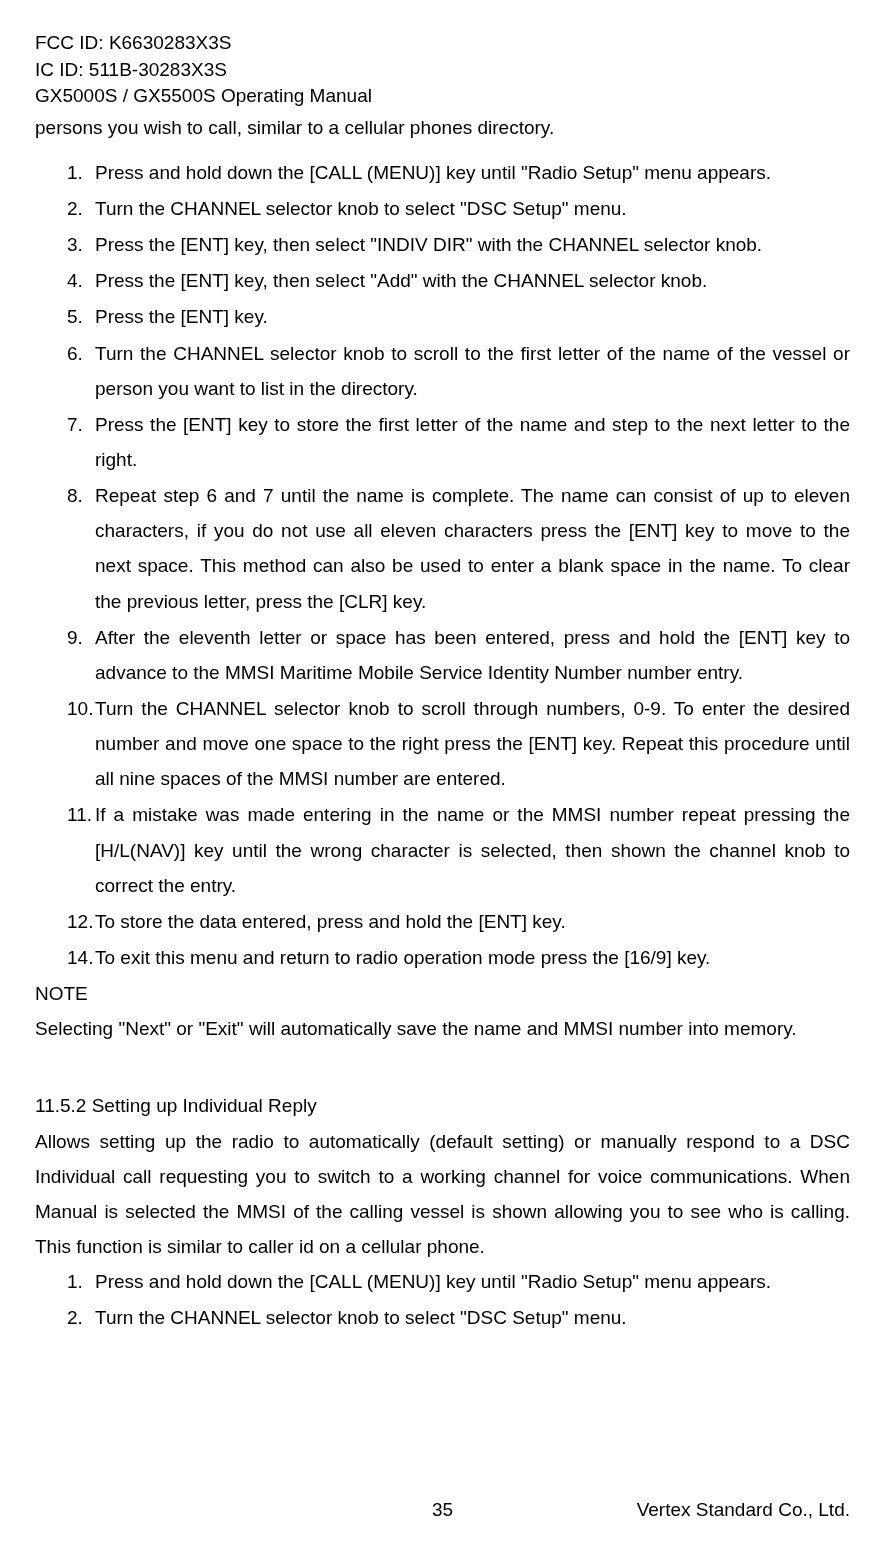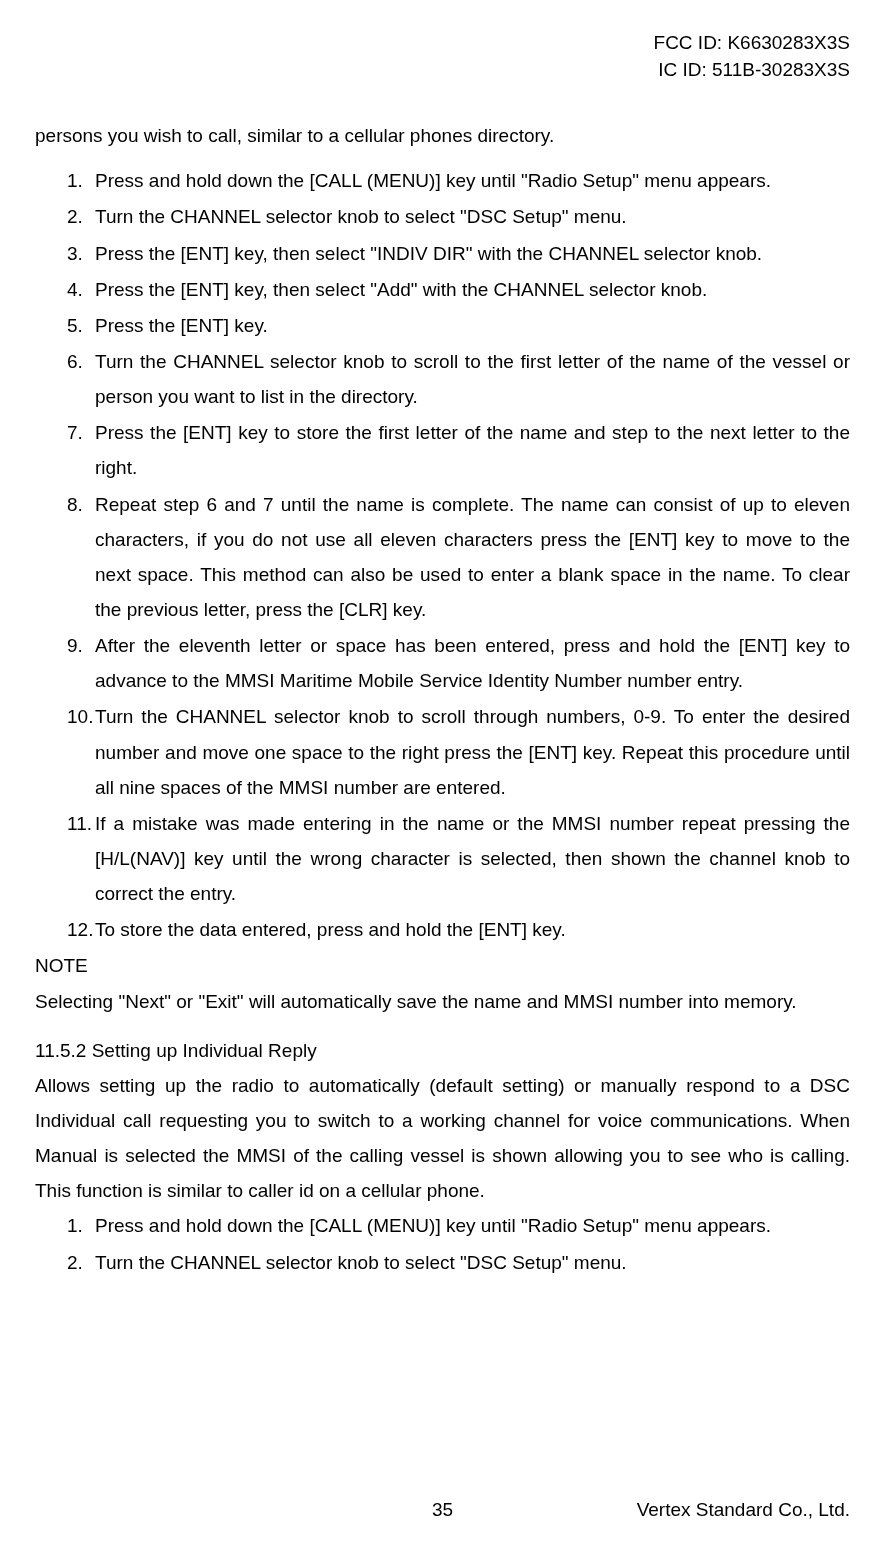--- a/index.html
+++ b/index.html
@@ -12,23 +12,21 @@
       height: 1555px;
       background: #ffffff;
       font-family: Arial, Helvetica, sans-serif;
       font-size: 19px;
       color: #000000;
       padding: 30px 35px 30px 35px;
       position: relative;
       line-height: 1.85;
     }
     .header {
-      text-align: right;
       line-height: 1.4;
-      margin-bottom: 35px;
     }
     .header div {
       font-size: 19px;
     }
     .intro {
       text-align: justify;
       margin-bottom: 10px;
     }
     .list {
       padding-left: 32px;
@@ -45,21 +43,21 @@
     .content {
       flex: 1;
       text-align: justify;
     }
     .note-heading {
     }
     .note-text {
       text-align: justify;
     }
     .section-heading {
-      margin-top: 14px;
+      margin-top: 42px;
     }
     .section-text {
       text-align: justify;
     }
     .footer {
       position: absolute;
       bottom: 28px;
       left: 35px;
       right: 35px;
       display: flex;
@@ -75,20 +73,21 @@
     .company {
       margin-left: auto;
     }
   </style>
 </head>
 <body>
 
 <div class="header">
   <div>FCC ID: K6630283X3S</div>
   <div>IC ID: 511B-30283X3S</div>
+  <div>GX5000S / GX5500S  Operating Manual</div>
 </div>
 
 <div class="intro">persons you wish to call, similar to a cellular phones directory.</div>
 
 <div class="list">
   <div class="list-item">
       <span class="num">1.</span>
       <span class="content">Press and hold down the [CALL (MENU)] key until "Radio Setup" menu appears.</span>
     </div>
   <div class="list-item">
@@ -128,20 +127,24 @@
       <span class="content">Turn the CHANNEL selector knob to scroll through numbers, 0-9. To enter the desired number and move one space to the right press the [ENT] key. Repeat this procedure until all nine spaces of the MMSI number are entered.</span>
     </div>
   <div class="list-item">
       <span class="num">11.</span>
       <span class="content">If a mistake was made entering in the name or the MMSI number repeat pressing the [H/L(NAV)] key until the wrong character is selected, then shown the channel knob to correct the entry.</span>
     </div>
   <div class="list-item">
       <span class="num">12.</span>
       <span class="content">To store the data entered, press and hold the [ENT] key.</span>
     </div>
+  <div class="list-item">
+      <span class="num">14.</span>
+      <span class="content">To exit this menu and return to radio operation mode press the [16/9] key.</span>
+    </div>
 </div>
 
 <div class="note-heading">NOTE</div>
 <div class="note-text">Selecting "Next" or "Exit" will automatically save the name and MMSI number into memory.</div>
 
 <div class="section-heading">11.5.2 Setting up Individual Reply</div>
 <div class="section-text">Allows setting up the radio to automatically (default setting) or manually respond to a DSC Individual call requesting you to switch to a working channel for voice communications. When Manual is selected the MMSI of the calling vessel is shown allowing you to see who is calling. This function is similar to caller id on a cellular phone.</div>
 
 <div class="list">
   <div class="list-item">

